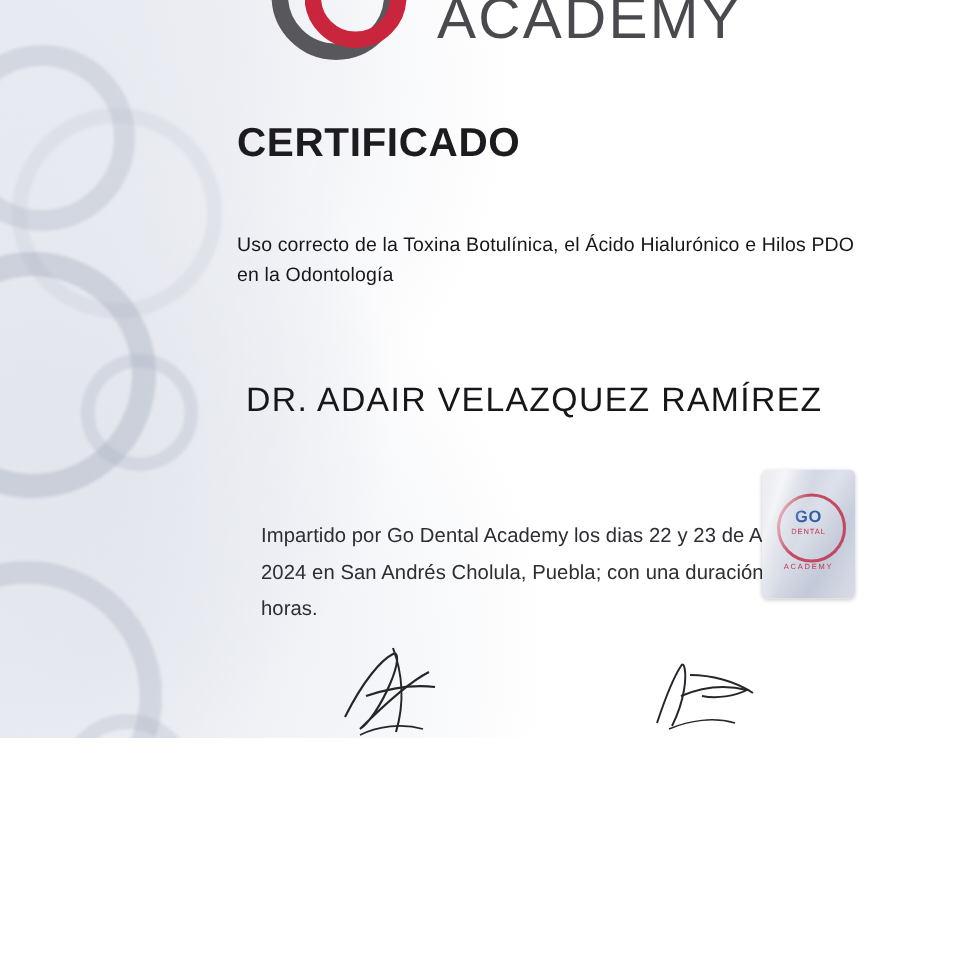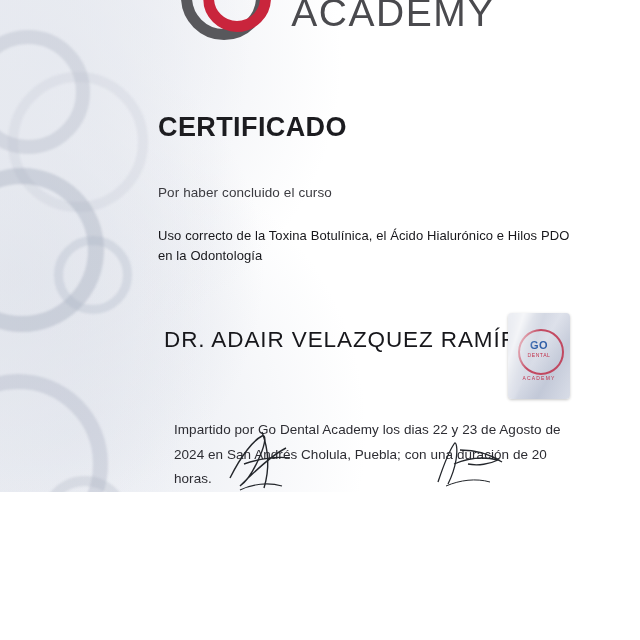--- a/index.html
+++ b/index.html
@@ -88,21 +88,21 @@
     color: #4a4a4e;
     font-family: "Liberation Sans", sans-serif;
     font-weight: 400;
     margin-top: 22px;
   }
 
   
   .content {
     position: absolute;
     left: 158px;
-    top: 112px;
+    top: 80px;
     width: 420px;
   }
   .cert-title {
     font-size: 27px;
     font-weight: bold;
     color: #1c1c20;
     letter-spacing: 0.4px;
     margin: 0 0 42px 0;
   }
   .subtitle {
@@ -223,21 +223,20 @@
   <div class="header">
     <div class="logo-mark">
       <div class="ring-outer"></div>
       <div class="ring-inner"></div>
     </div>
     <div class="logo-word">ACADEMY</div>
   </div>
 
   <div class="content">
     <h1 class="cert-title">CERTIFICADO</h1>
-    <p class="subtitle">Por haber concluido el curso</p>
     <p class="course-title">Uso correcto de la Toxina Botulínica, el Ácido Hialurónico e Hilos PDO en la Odontología</p>
     <p class="recipient">DR. ADAIR VELAZQUEZ RAMÍREZ</p>
     <p class="details">Impartido por Go Dental Academy los dias 22 y 23 de Agosto de 2024 en San Andrés Cholula, Puebla; con una duración de 20 horas.</p>
   </div>
 
   <div class="seal">
     <div class="seal-ring"></div>
     <div class="seal-go">GO</div>
     <div class="seal-sub">DENTAL</div>
     <div class="seal-arc">ACADEMY</div>

